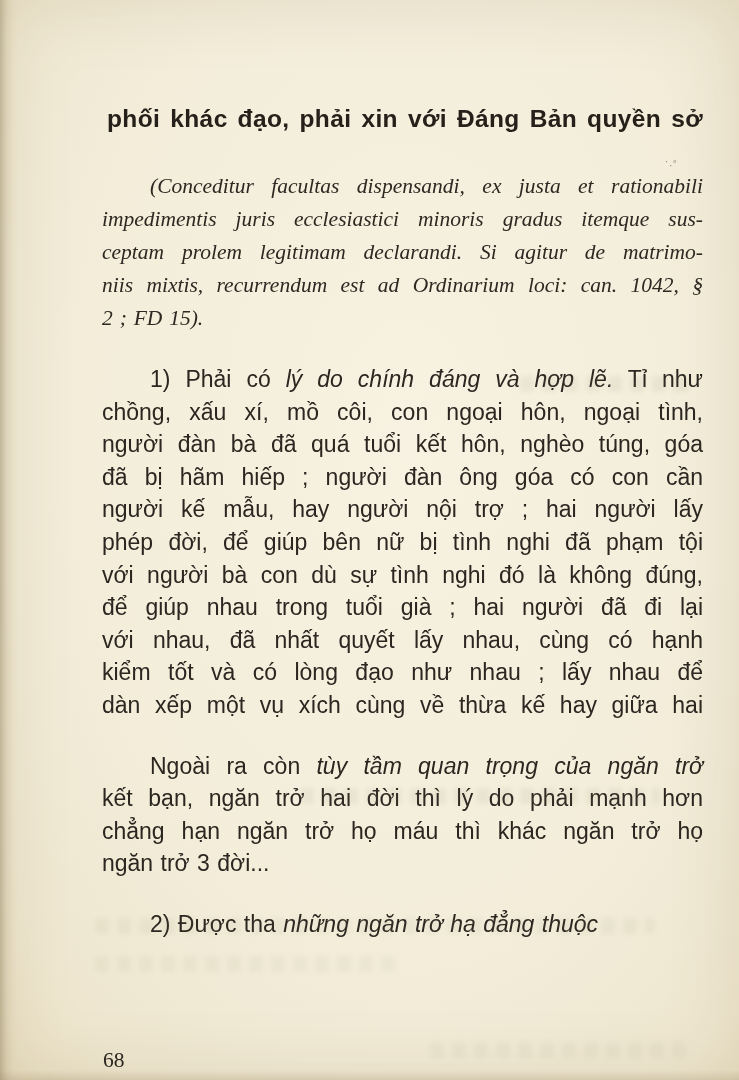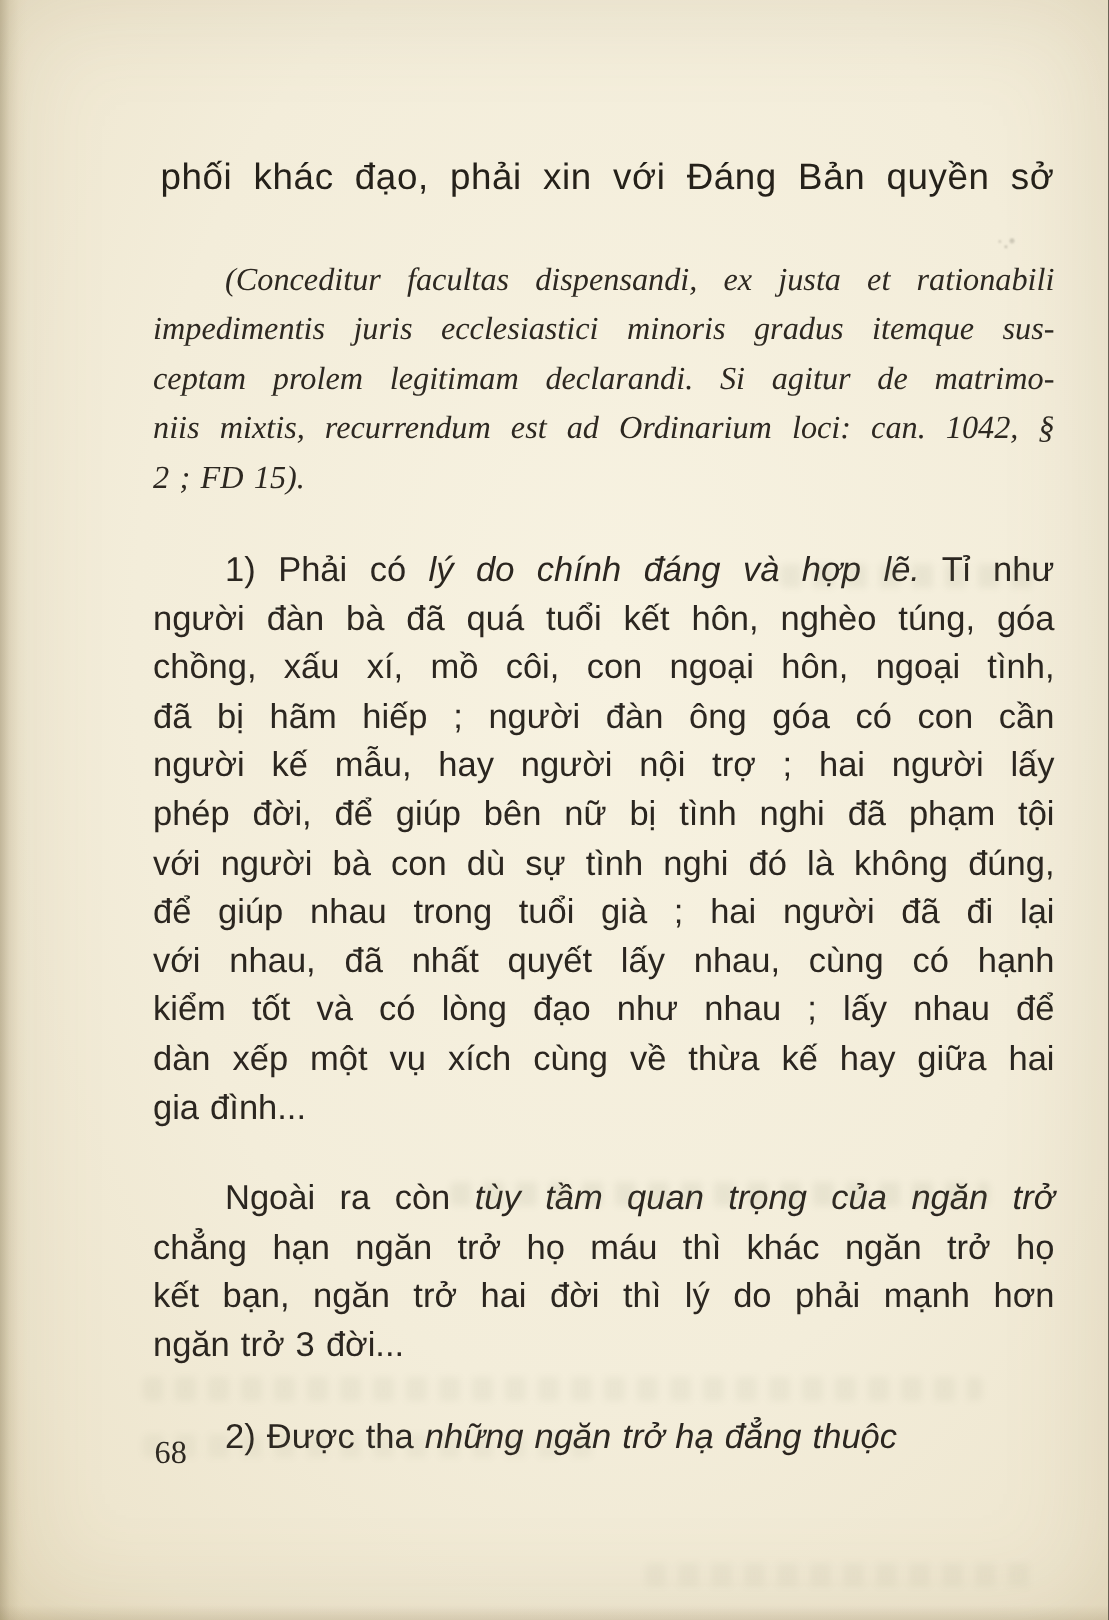--- a/index.html
+++ b/index.html
@@ -24,39 +24,39 @@
   }
   .content{
     position:absolute;left:102px;top:96px;width:601px;
     color:#2b2620;
   }
   .line{white-space:nowrap;}
   .just{text-align:justify;text-align-last:justify;white-space:normal;}
   .indent{padding-left:48px;margin-top:28px;}
   .block-heading{
     font-family:"Liberation Sans","DejaVu Sans",sans-serif;
-    font-weight:400;font-size:24.5px;line-height:46px;
+    font-weight:700;font-size:24.5px;line-height:46px;
     letter-spacing:.4px;color:#25211a;
     padding-left:5px;margin:0 0 0 0;
   }
   .block-latin{
     font-family:"Liberation Serif","DejaVu Serif",serif;
     font-style:italic;font-size:21.5px;line-height:33px;
     word-spacing:1.5px;color:#2d2821;
     margin:0 0 10px 0;
   }
   .block-body{
     font-family:Liberation Sans, sans-serif;
     font-size:23px;line-height:32.6px;
     word-spacing:1px;color:#2b2620;
     margin:0;
   }
   .block-body + .block-body{margin-top:2px;}
   .page-number{
-    position:absolute;left:103px;top:956px;
+    position:absolute;left:103px;top:1048px;
     font-family:"Liberation Serif","DejaVu Serif",serif;
     font-size:21.5px;color:#2b2620;
   }
   
   .smudge{position:absolute;filter:blur(2.5px);opacity:.09;pointer-events:none;
     background:repeating-linear-gradient(90deg, #7e8464 0 14px, rgba(0,0,0,0) 14px 22px);
     border-radius:4px;}
   .speck{position:absolute;filter:blur(.6px);opacity:.55;color:#4a453a;
     font-family:"DejaVu Sans",sans-serif;font-size:10px;pointer-events:none;}
 </style>
@@ -73,36 +73,35 @@
       </div>
     <div class="block-latin">
         <div class="line just indent"><span>(Conceditur facultas dispensandi, ex justa et rationabili</span></div>
         <div class="line just"><span>impedimentis juris ecclesiastici minoris gradus itemque sus-</span></div>
         <div class="line just"><span>ceptam prolem legitimam declarandi. Si agitur de matrimo-</span></div>
         <div class="line just"><span>niis mixtis, recurrendum est ad Ordinarium loci: can. 1042, §</span></div>
         <div class="line"><span>2 ; FD 15).</span></div>
       </div>
     <div class="block-body">
         <div class="line just indent"><span>1) Phải có </span><i>lý do chính đáng và hợp lẽ.</i><span> Tỉ như</span></div>
+        <div class="line just"><span>chồng, xấu xí, mồ côi, con ngoại hôn, ngoại tình,</span></div>
         <div class="line just"><span>người đàn bà đã quá tuổi kết hôn, nghèo túng, góa</span></div>
-        <div class="line just"><span>chồng, xấu xí, mồ côi, con ngoại hôn, ngoại tình,</span></div>
         <div class="line just"><span>đã bị hãm hiếp ; người đàn ông góa có con cần</span></div>
         <div class="line just"><span>người kế mẫu, hay người nội trợ ; hai người lấy</span></div>
         <div class="line just"><span>phép đời, để giúp bên nữ bị tình nghi đã phạm tội</span></div>
         <div class="line just"><span>với người bà con dù sự tình nghi đó là không đúng,</span></div>
         <div class="line just"><span>để giúp nhau trong tuổi già ; hai người đã đi lại</span></div>
         <div class="line just"><span>với nhau, đã nhất quyết lấy nhau, cùng có hạnh</span></div>
         <div class="line just"><span>kiểm tốt và có lòng đạo như nhau ; lấy nhau để</span></div>
         <div class="line just"><span>dàn xếp một vụ xích cùng về thừa kế hay giữa hai</span></div>
-        <div class="line"><span>gia đình...</span></div>
       </div>
     <div class="block-body">
         <div class="line just indent"><span>Ngoài ra còn </span><i>tùy tầm quan trọng của ngăn trở</i></div>
+        <div class="line just"><span>kết bạn, ngăn trở hai đời thì lý do phải mạnh hơn</span></div>
         <div class="line just"><span>chẳng hạn ngăn trở họ máu thì khác ngăn trở họ</span></div>
-        <div class="line just"><span>kết bạn, ngăn trở hai đời thì lý do phải mạnh hơn</span></div>
         <div class="line"><span>ngăn trở 3 đời...</span></div>
       </div>
     <div class="block-body">
         <div class="line indent"><span>2) Được tha </span><i>những ngăn trở hạ đẳng thuộc</i></div>
       </div>
   </div>
 
   <div class="page-number">68</div>
 
   <div class="smudge" style="left:520px;top:376px;width:170px;height:16px;"></div>

